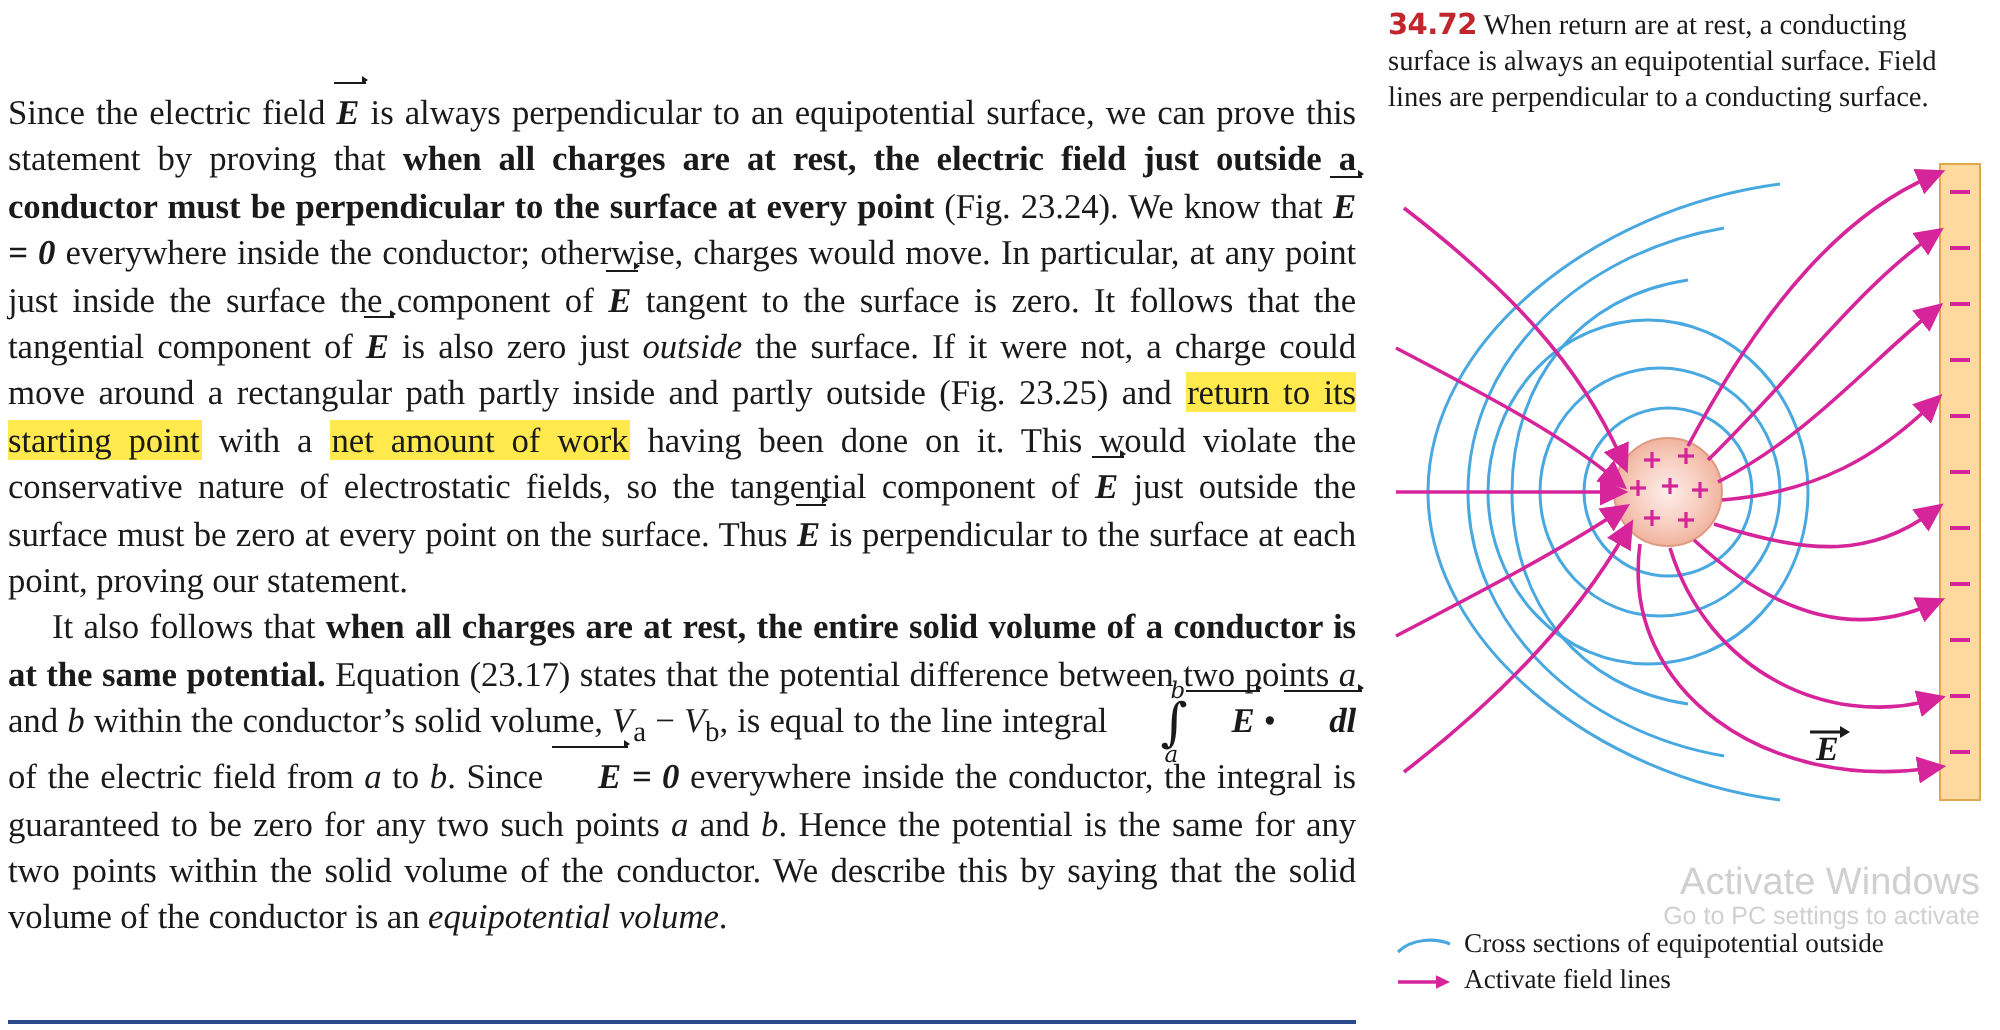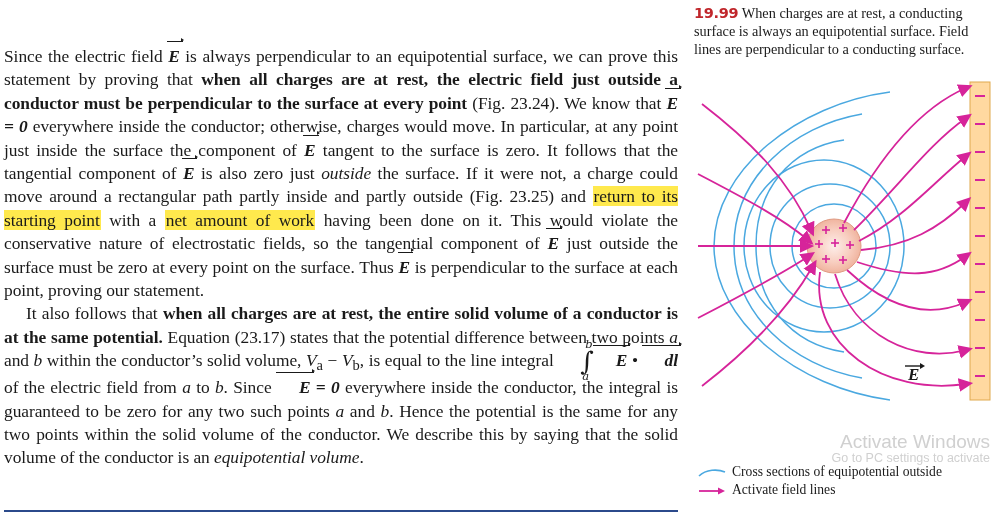--- a/index.html
+++ b/index.html
@@ -118,22 +118,22 @@
 
     <p><span>Since the electric field </span><span class="vec"><span>E</span><span class="ah"></span></span><span> is always perpendicular to an equipotential surface, we can prove this statement by proving that </span><b>when all charges are at rest, the electric field just outside a conductor must be perpendicular to the surface at every point</b><span> (Fig. 23.24). We know that </span><span class="vec"><span>E</span><span class="ah"></span></span><b class="math"> = 0</b><span> everywhere inside the conductor; otherwise, charges would move. In particular, at any point just inside the surface the component of </span><span class="vec"><span>E</span><span class="ah"></span></span><span> tangent to the surface is zero. It follows that the tangential component of </span><span class="vec"><span>E</span><span class="ah"></span></span><span> is also zero just </span><i>outside</i><span> the surface. If it were not, a charge could move around a rectangular path partly inside and partly outside (Fig. 23.25) and </span><span class="hl">return to its starting point</span><span> with a </span><span class="hl">net amount of work</span><span> having been done on it. This would violate the conservative nature of electrostatic fields, so the tangential component of </span><span class="vec"><span>E</span><span class="ah"></span></span><span> just outside the surface must be zero at every point on the surface. Thus </span><span class="vec"><span>E</span><span class="ah"></span></span><span> is perpendicular to the surface at each point, proving our statement.</span></p>
 
     <p class="indent"><span>It also follows that </span><b>when all charges are at rest, the entire solid volume of a conductor is at the same potential.</b><span> Equation (23.17) states that the potential difference between two points </span><i>a</i><span> and </span><i>b</i><span> within the conductor’s solid volume, </span><i>V</i><sub>a</sub><span> − </span><i>V</i><sub>b</sub><span>, is equal to the line integral </span><span class="intg">∫<span class="lim-top">b</span><span class="lim-bot">a</span></span><span class="vec"><span>E</span><span class="ah"></span></span><span> • </span><span class="vec"><span>dl</span><span class="ah"></span></span><span> of the electric field from </span><i>a</i><span> to </span><i>b</i><span>. Since </span><span class="vec"><span>E</span><span class="ah"></span></span><b class="math"> = 0</b><span> everywhere inside the conductor, the integral is guaranteed to be zero for any two such points </span><i>a</i><span> and </span><i>b</i><span>. Hence the potential is the same for any two points within the solid volume of the conductor. We describe this by saying that the solid volume of the conductor is an </span><i>equipotential volume</i><span>.</span></p>
 
     <div class="bottomrule"></div>
   </div>
 
   <div class="figcol">
     <div class="figcaption">
-      <span class="fignum">19.99</span>
-      <span>When charges are at rest, a conducting surface is always an equipotential surface. Field lines are perpendicular to a conducting surface.</span>
+      <span class="fignum">34.72</span>
+      <span>When return are at rest, a conducting surface is always an equipotential surface. Field lines are perpendicular to a conducting surface.</span>
     </div>
 
     <div class="figbox">
       <svg width="300" height="355" viewBox="0 0 300 355" xmlns="http://www.w3.org/2000/svg">
         <defs>
           <radialGradient id="cond" cx="50%" cy="50%" r="50%">
             <stop offset="0%" stop-color="#fdeeea"></stop>
             <stop offset="60%" stop-color="#f8cec0"></stop>
             <stop offset="100%" stop-color="#f0b49f"></stop>
           </radialGradient>

